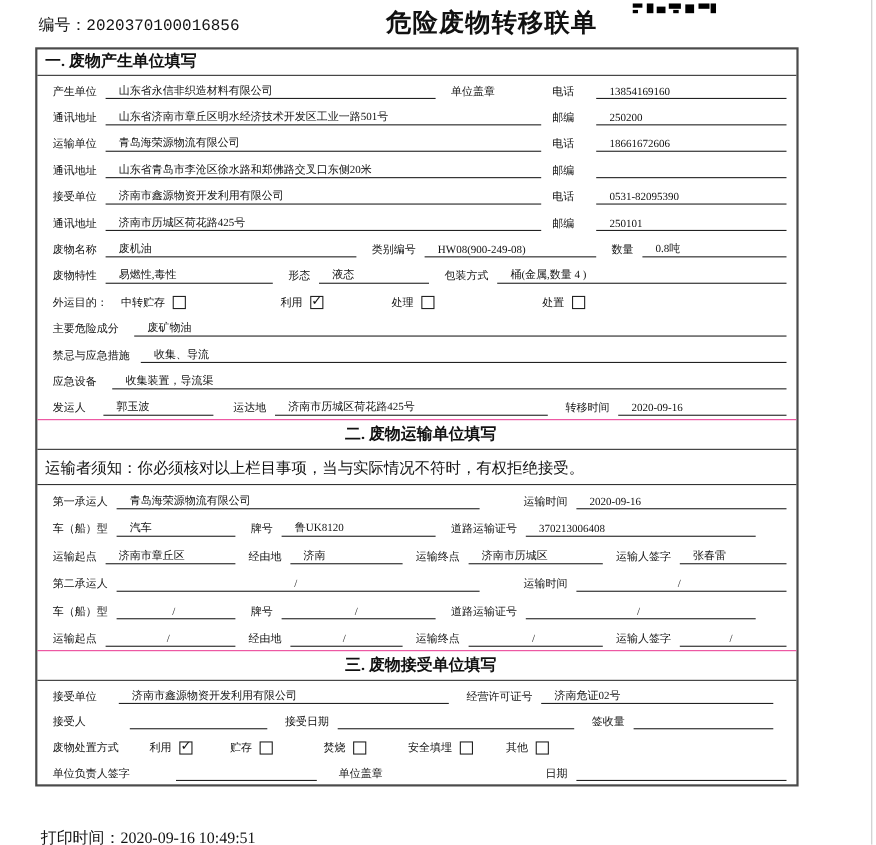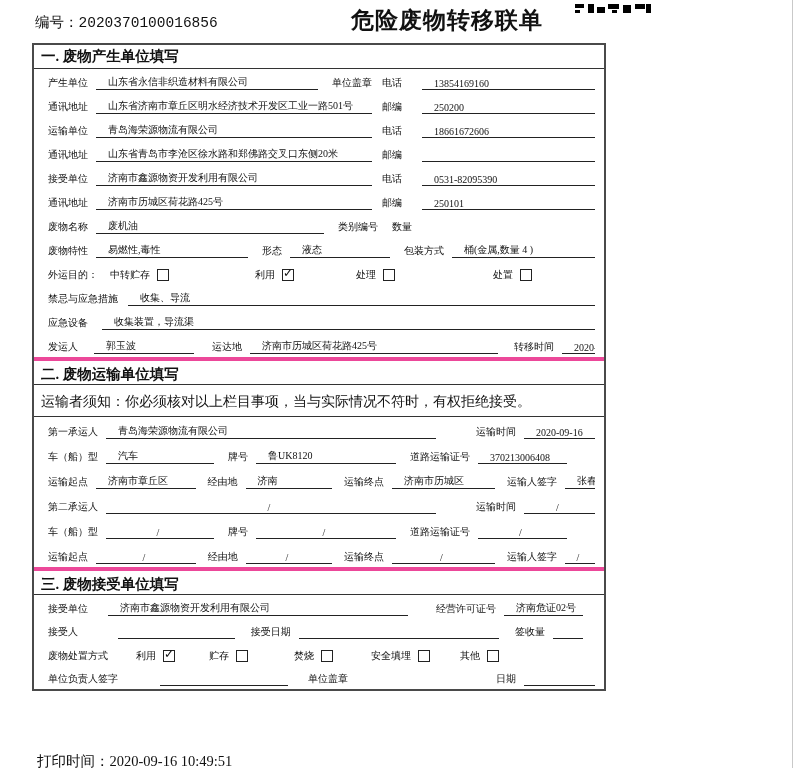--- a/index.html
+++ b/index.html
@@ -10,25 +10,25 @@
     color: #111111;
     position: relative;
     overflow: hidden;
   }
   .hdr-num   { position: absolute; left: 35px;  top: 13px; font-size: 14.5px; font-family: Liberation Mono, monospace; }
   .hdr-title { position: absolute; left: 447px; top: 5px;  transform: translateX(-50%);
                font-size: 23px; font-weight: bold; letter-spacing: 1px; white-space: nowrap; }
   .qr        { position: absolute; left: 575px; top: 0; }
   .edge-line { position: absolute; right: 3px; top: 0; width: 1px; height: 768px; background: #c9c9c9; }
 
-  .box { position: absolute; left: 32px; top: 43px; width: 574px; border: 2px solid #4a4a4a; background: #fff; }
+  .box { position: absolute; left: 32px; top: 43px; width: 694px; border: 2px solid #4a4a4a; background: #fff; }
 
   .band  { height: 24px; line-height: 23px; font-weight: bold; font-size: 14.5px;
            padding-left: 7px; border-bottom: 1px solid #333; white-space: nowrap; }
-  .band2 { height: 28px; line-height: 27px; border-top: 4px solid #ec4899; }
+  .band2 { height: 28px; line-height: 27px; border-top: 1px solid #ec4899; text-align: center; }
 
   .notice { height: 32px; font-size: 14px; padding: 8px 0 0 7px; border-bottom: 1px solid #333; white-space: nowrap; }
 
   .row { display: flex; align-items: flex-end; height: 24px; padding: 0 9px 3px 14px;
          font-size: 10px; white-space: nowrap; }
   .s2 .row { height: 25px; }
   .s3 .row { height: 23.5px; }
 
   .lb  { flex: none; }
   .u   { border-bottom: 1px solid #222; padding: 0 4px 0 12px; margin-left: 8px; min-width: 30px;
@@ -130,21 +130,23 @@
       <span class="rc">
         <span class="lb">邮编</span>
         <span class="u">250101</span>
       </span>
     </div>
 
     <div class="row">
       <span class="lb">废物名称</span>
       <span class="u" style="width:228px">废机油</span>
       <span class="lb" style="margin-left:14px">类别编号</span>
+      <span class="u" style="width:156px">HW08(900-249-08)</span>
       <span class="lb" style="margin-left:14px">数量</span>
+      <span class="u fill">0.8吨</span>
     </div>
 
     <div class="row">
       <span class="lb">废物特性</span>
       <span class="u" style="width:152px">易燃性,毒性</span>
       <span class="lb" style="margin-left:14px">形态</span>
       <span class="u" style="width:100px">液态</span>
       <span class="lb" style="margin-left:14px">包装方式</span>
       <span class="u fill">桶(金属,数量 4 )</span>
     </div>
@@ -162,20 +164,24 @@
       <span class="opt" style="margin-left:62px">
         <span>处理</span>
         <span class="cb"></span>
       </span>
       <span class="opt" style="margin-left:98px">
         <span>处置</span>
         <span class="cb"></span>
       </span>
     </div>
 
+    <div class="row">
+      <span class="lb">主要危险成分</span>
+      <span class="u fill" style="margin-left:14px">废矿物油</span>
+    </div>
 
     <div class="row">
       <span class="lb">禁忌与应急措施</span>
       <span class="u fill" style="margin-left:10px">收集、导流</span>
     </div>
 
     <div class="row">
       <span class="lb">应急设备</span>
       <span class="u fill" style="margin-left:14px">收集装置，导流渠</span>
     </div>
@@ -248,21 +254,21 @@
       <span class="u ctr fill">/</span>
     </div>
   </div>
 
   <div class="s3">
     <div class="band band2">三. 废物接受单位填写</div>
 
     <div class="row">
       <span class="lb">接受单位</span>
       <span class="u" style="width:300px;margin-left:20px">济南市鑫源物资开发利用有限公司</span>
-      <span class="lb" style="margin-left:28px">经营许可证号</span>
+      <span class="lb" style="margin-left:16px">经营许可证号</span>
       <span class="u fill" style="margin-right:12px">济南危证02号</span>
     </div>
 
     <div class="row">
       <span class="lb">接受人</span>
       <span class="u" style="width:125px;margin-left:40px"></span>
       <span class="lb" style="margin-left:16px">接受日期</span>
       <span class="u" style="width:215px"></span>
       <span class="lb" style="margin-left:16px">签收量</span>
       <span class="u fill" style="margin-right:12px"></span>

